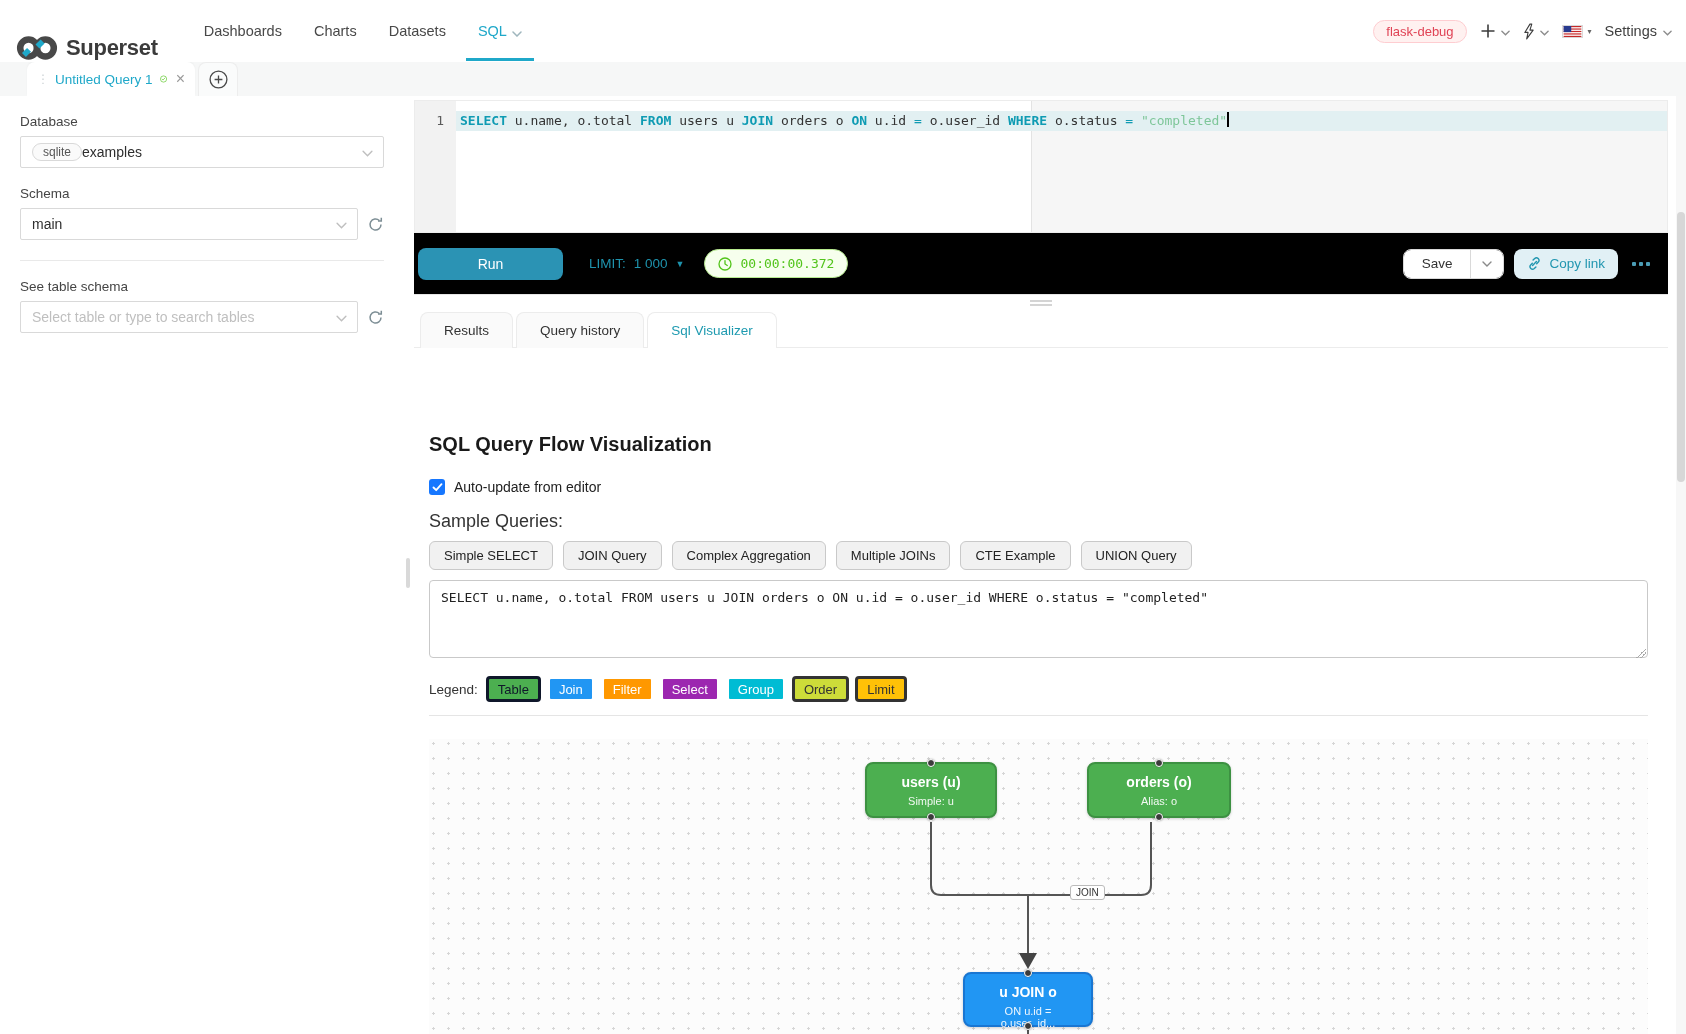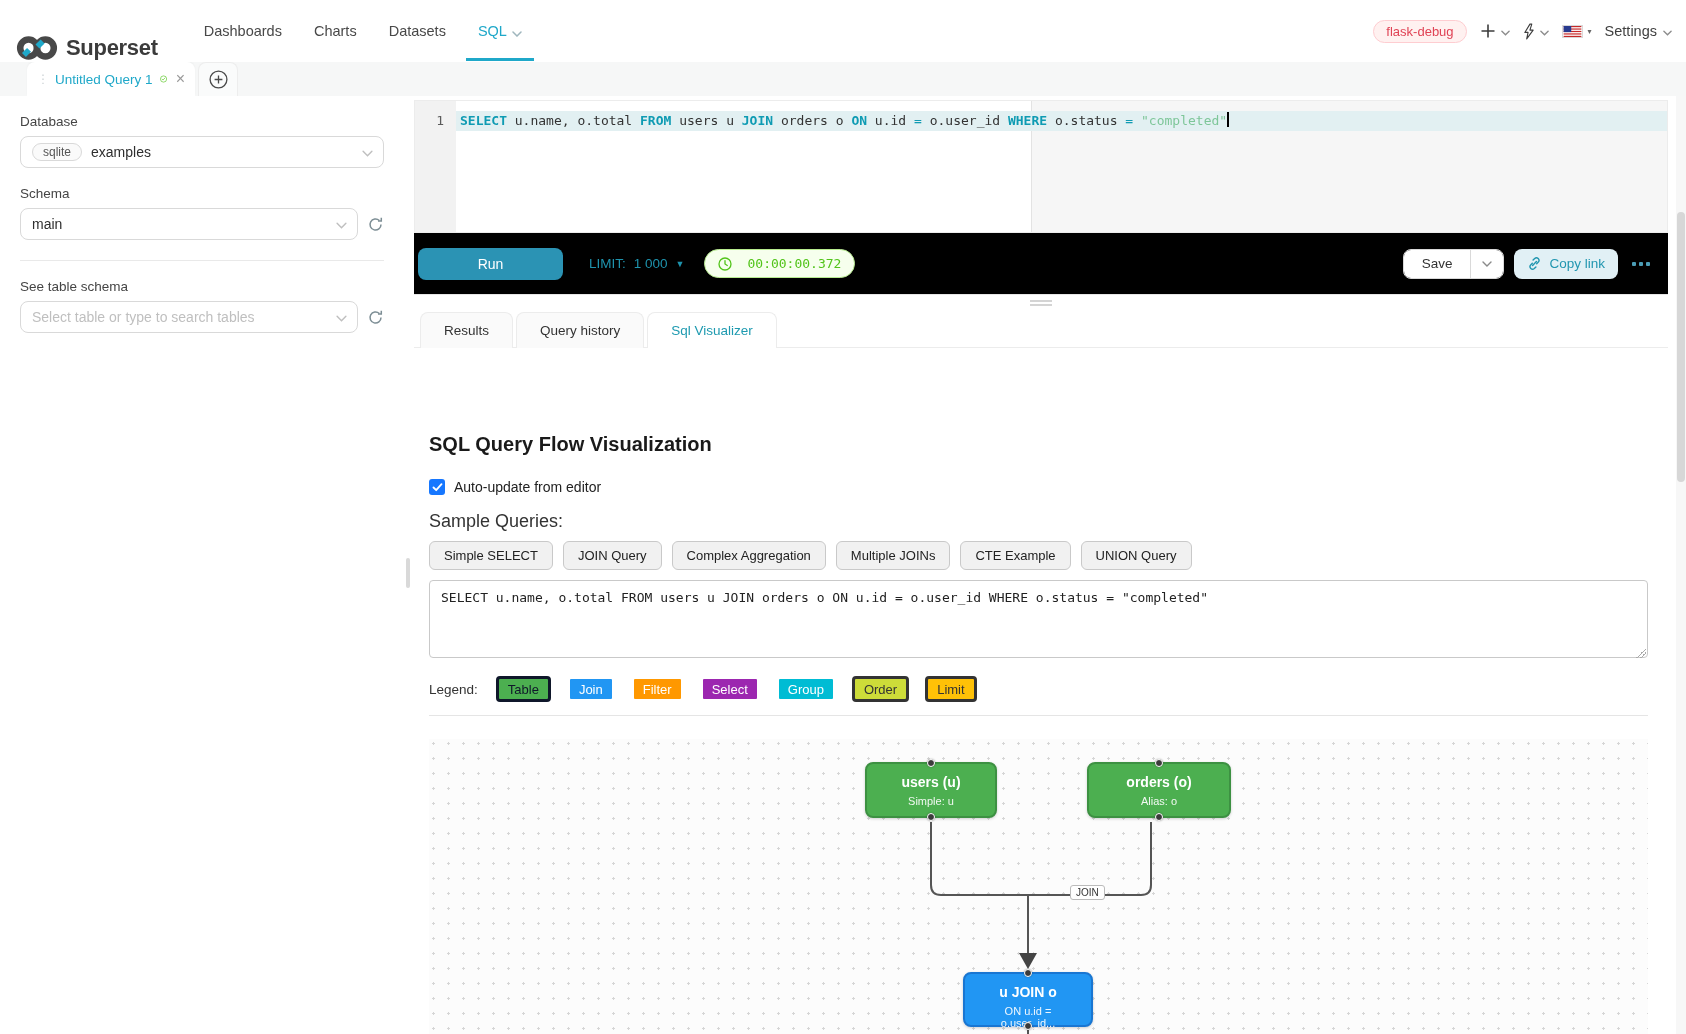--- a/index.html
+++ b/index.html
@@ -39,22 +39,22 @@
   .qtab-close { color:#9a9a9a; font-size:16px; line-height:1; margin-left:2px; cursor:pointer; }
   .qtab-plus { position:absolute; left:198px; top:0; width:40px; height:34px; background:#fafbfb;
     border:1px solid #ededed; border-bottom:none; border-radius:8px 8px 0 0;
     display:flex; align-items:center; justify-content:center; cursor:pointer; }
 
   
   .sidebar { position:absolute; left:0; top:96px; bottom:0; width:404px; background:#fff;
     padding:18px 20px; }
   .fld-label { font-size:13.5px; color:#454545; margin:0 0 7px; }
   .fld-row { display:flex; align-items:center; gap:9px; margin-bottom:18px; }
-  .select { height:32px; border:1px solid #d9d9d9; border-radius:8px; background:#fff;
-    display:flex; align-items:center; padding:0 11px; gap:9px; flex:1; cursor:pointer; position:relative; }
+  .select { height:32px; border:1px solid #d9d9d9; border-radius:2px; background:#fff;
+    display:flex; align-items:center; padding:0 11px; flex:1; cursor:pointer; position:relative; }
   .select .chev { position:absolute; right:10px; color:#bfbfbf; }
   .db-badge { font-size:12px; color:#555; background:#fafafa; border:1px solid #d9d9d9;
     border-radius:11px; padding:1px 10px; }
   .sel-val { font-size:14px; color:#2e2e2e; }
   .sel-ph { font-size:14px; color:#bfbfbf; }
   .refresh-btn { flex:0 0 auto; cursor:pointer; display:flex; }
   .side-div { border-top:1px solid #e9e9e9; margin:20px 0 18px; }
   .split-handle { position:absolute; left:406px; top:558px; width:4px; height:30px;
     background:#d9d9d9; border-radius:2px; cursor:col-resize; }
 
@@ -79,21 +79,21 @@
 
   
   .toolbar { position:absolute; top:137px; left:0; right:0; height:62px; display:flex;
     align-items:center; padding:0 12px 0 4px; border-bottom:1px solid #e6e6e6; background:#000000; }
   .run-btn { width:145px; height:32px; background:#2b93b4; color:#fff; border:none;
     border-radius:8px; font-size:14px; font-family:inherit; cursor:pointer; }
   .limit { display:flex; align-items:center; gap:8px; margin-left:26px; color:#1e93ad;
     font-size:13.5px; cursor:pointer; }
   .limit b { font-weight:normal; }
   .limit .caret-solid { color:#1e93ad; font-size:9px; }
-  .timer { display:flex; align-items:center; gap:15px; margin-left:20px; height:29px;
+  .timer { display:flex; align-items:center; gap:8px; margin-left:20px; height:29px;
     padding:0 13px; border:1px solid #b7eb8f; background:#f6ffed; border-radius:15px;
     color:#52c41a; font-family:"DejaVu Sans Mono","Liberation Mono",monospace; font-size:13px; }
   .tb-spacer { flex:1; }
   .save-group { display:flex; height:30px; border:1px solid #d9d9d9; border-radius:8px; overflow:hidden; }
   .save-main { padding:0 18px; background:#fff; border:none; font-size:13.5px; color:#333;
     font-family:inherit; cursor:pointer; }
   .save-caret { width:33px; background:#fff; border:none; border-left:1px solid #d9d9d9;
     color:#8a8a8a; cursor:pointer; display:flex; align-items:center; justify-content:center; }
   .copy-btn { display:flex; align-items:center; gap:7px; height:30px; margin-left:10px;
     padding:0 13px; background:#e1f0f5; color:#2196b0; border:none; border-radius:8px;
@@ -123,21 +123,21 @@
   .samples-label { margin-top:16px; font-size:18px; color:#333; }
   .sample-row { display:flex; gap:10px; margin-top:9px; }
   .sample-btn { height:29px; padding:0 14px; background:#f1f1f1; border:1px solid #c9c9c9;
     border-radius:6px; font-size:13px; color:#222; font-family:inherit; cursor:pointer; }
   .sql-box-wrap { position:relative; margin-top:10px; }
   .sql-box { width:100%; height:78px; border:1px solid #c9c9c9; border-radius:4px; resize:none;
     font-family:"DejaVu Sans Mono","Liberation Mono",monospace; font-size:13px; color:#222;
     padding:9px 11px; outline:none; }
   .grip { position:absolute; right:2px; bottom:4px; width:10px; height:10px;
     background:linear-gradient(135deg, transparent 0 50%, #aaa 50% 57%, transparent 57% 70%, #aaa 70% 77%, transparent 77%); }
-  .legend-row { display:flex; align-items:center; gap:16px; margin-top:14px; }
+  .legend-row { display:flex; align-items:center; gap:6px; margin-top:14px; }
   .legend-label { font-size:13.5px; color:#333; margin-right:2px; }
   .chip { font-size:13px; padding:2.5px 9px; border-radius:4px; }
   .viz-div { border-top:1px solid #e5e5e5; margin-top:13px; }
 
   
   .flow { position:relative; margin-top:23px; height:360px; background-color:#fcfcfc;
     background-image:radial-gradient(circle, #d6d6d6 1.1px, transparent 1.1px);
     background-size:15px 15px; background-position:-3px -3px; overflow:hidden; cursor:grab; }
   .flow svg.edges { position:absolute; left:0; top:0; }
   .fnode { position:absolute; border-radius:8px; color:#fff; text-align:center;

